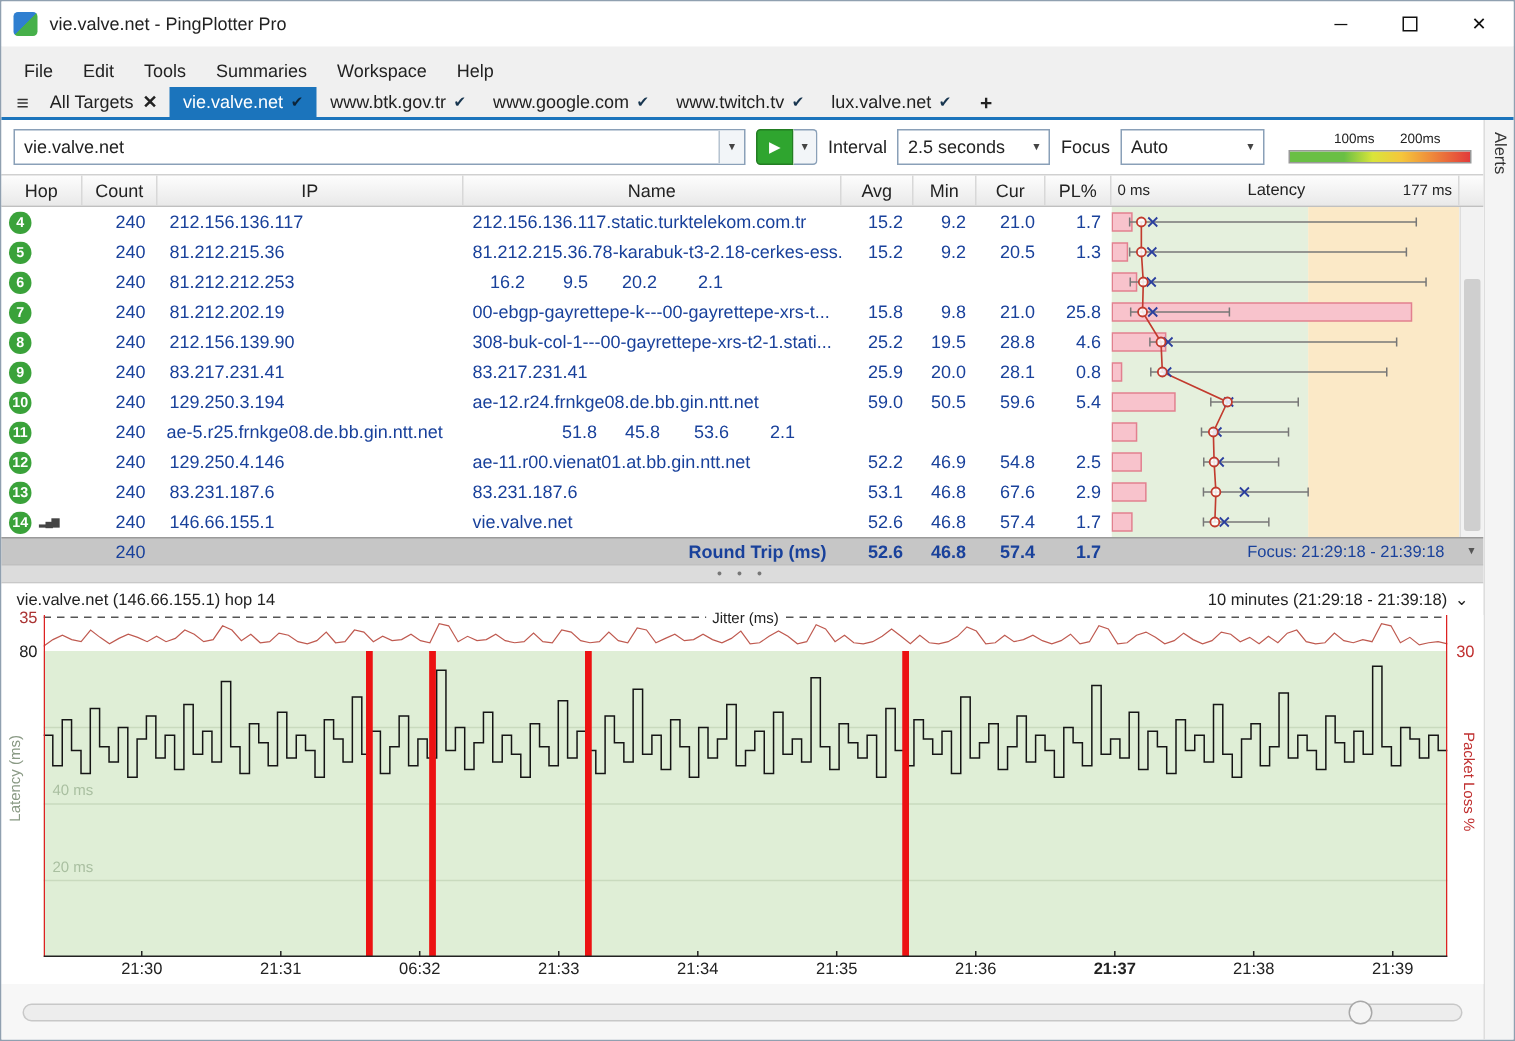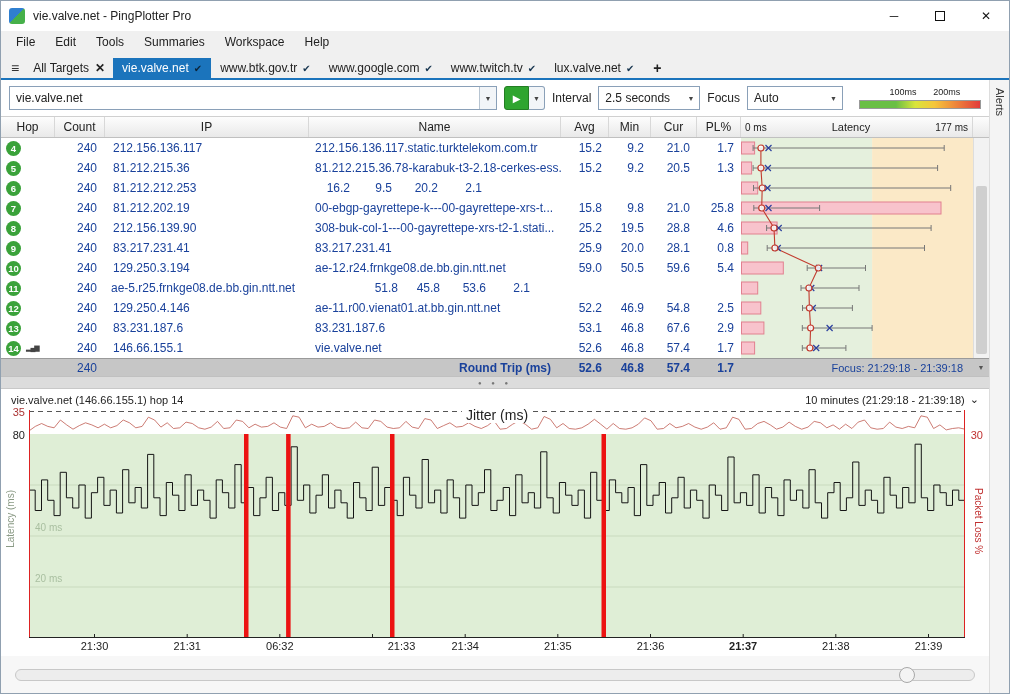--- a/index.html
+++ b/index.html
@@ -8,21 +8,21 @@
   .window{width:1010px;height:694px;border:1px solid #90a0b0;display:flex;flex-direction:column;background:#fff}
 
   
   .titlebar{height:30px;display:flex;align-items:center;padding-left:8px;flex:0 0 auto;background:#fff}
   .app-icon{width:16px;height:16px;border-radius:3px;background:linear-gradient(135deg,#2f7fd0 0 50%,#46b04a 50% 100%);margin-right:8px}
   .tb-spacer{flex:1}
   .wbtn{width:46px;height:30px;display:flex;align-items:center;justify-content:center;font-size:12px;color:#111}
   .max-box{width:10px;height:10px;border:1px solid #111;display:inline-block}
 
   
-  .menubar{height:27px;display:flex;align-items:flex-start;background:#f0f0f0;padding-left:6px;gap:2px;flex:0 0 auto}
+  .menubar{height:27px;display:flex;align-items:flex-end;background:#f0f0f0;padding-left:6px;gap:2px;flex:0 0 auto}
   .menu-item{padding:4px 9px}
 
   
   .tabbar{height:22px;background:#f0f0f0;border-bottom:2px solid #1b74bc;display:flex;align-items:stretch;padding-left:4px;flex:0 0 auto}
   .hamburger{display:flex;align-items:center;padding:0 6px;font-size:14px;color:#333}
   .all-targets{display:flex;align-items:center;gap:6px;padding:0 8px}
   .tab{display:flex;align-items:center;gap:5px;padding:0 9px;color:#222;white-space:nowrap}
   .tab.active{background:#1b74bc;color:#fff}
   .check{font-size:10px;color:#17354f}
   .tab.active .check{color:#0d2438}
@@ -81,21 +81,21 @@
   .f-sb{width:16px;text-align:center;font-size:7px;color:#555}
 
   .splitter{height:13px;background:#dcdcdc;border-top:1px solid #c0c0c0;border-bottom:1px solid #c8c8c8;display:flex;align-items:center;justify-content:center;font-size:6px;color:#777;letter-spacing:4px;flex:0 0 auto}
 
   
   .tl-header{height:21px;display:flex;align-items:center;justify-content:space-between;padding:0 10px;font-size:11px;background:#fff;flex:0 0 auto}
   .tl-range{display:flex;gap:5px;align-items:center}
   .tl-body{position:relative;height:246px;flex:0 0 auto;background:#fff}
   .chart-zone{position:absolute;left:28px;top:0;width:936px}
   .jitter-wrap{position:relative;height:24px}
-  .jitter-label{position:absolute;left:50%;top:-3px;transform:translateX(-50%);background:#fff;padding:0 4px;font-size:14px;color:#222;z-index:2}
+  .jitter-label{position:absolute;left:50%;top:-3px;transform:translateX(-50%);background:#fff;padding:0 4px;font-size:10px;color:#222;z-index:2}
   .grid-lab{position:absolute;font-size:10px;color:#a9bfa0;z-index:2}
   .ax{position:absolute;font-size:11px}
   .ax-right{color:#c03030}
   .rot-left{writing-mode:vertical-rl;transform:rotate(180deg);font-size:10px;color:#8a9a85}
   .rot-right{writing-mode:vertical-rl;font-size:10px;color:#c03030}
   .xlabels{position:absolute;left:28px;top:228px;width:936px;height:18px;font-size:11px;color:#222}
   .xtick{position:absolute;top:2px;transform:translateX(-50%)}
 
   
   .bottom-bar{flex:1;background:#f7f7f7;display:flex;align-items:center;padding:0 14px}
@@ -510,21 +510,21 @@
                 <line x1="621.5" y1="200" x2="621.5" y2="204" stroke="#222"></line>
                 <line x1="714.2" y1="200" x2="714.2" y2="204" stroke="#222"></line>
                 <line x1="806.8" y1="200" x2="806.8" y2="204" stroke="#222"></line>
                 <line x1="899.5" y1="200" x2="899.5" y2="204" stroke="#222"></line>
               </svg></div>
         </div>
         <div class="xlabels" id="x-labels">
             <span class="xtick" style="left: 7%;">21:30</span>
             <span class="xtick" style="left: 16.9%;">21:31</span>
             <span class="xtick" style="left: 26.8%;">06:32</span>
-            <span class="xtick" style="left: 36.7%; margin-left: 29px;">21:33</span>
+            <span class="xtick" style="left: 36.7%;">21:33</span>
             <span class="xtick" style="left: 46.6%;">21:34</span>
             <span class="xtick" style="left: 56.5%;">21:35</span>
             <span class="xtick" style="left: 66.4%; text-align: right;">21:36</span>
             <span class="xtick" style="left: 76.3%; font-weight: bold;">21:37</span>
             <span class="xtick" style="left: 86.2%;">21:38</span>
             <span class="xtick" style="left: 96.1%;">21:39</span>
           </div>
       </div>
 
       <div class="bottom-bar">

